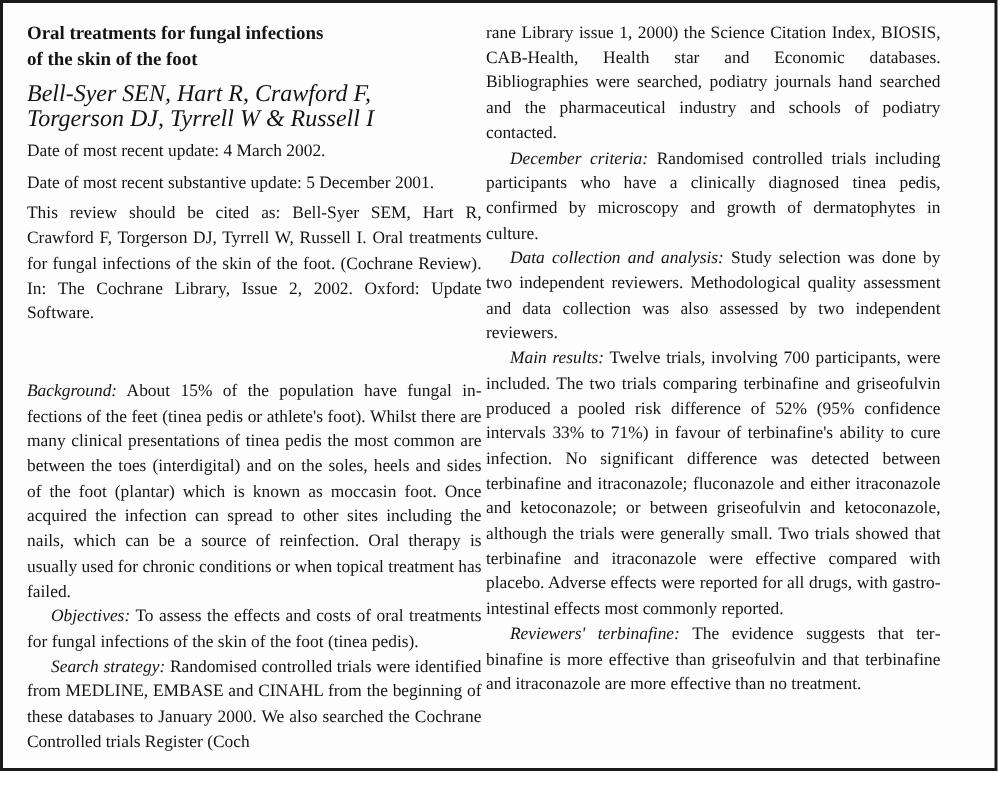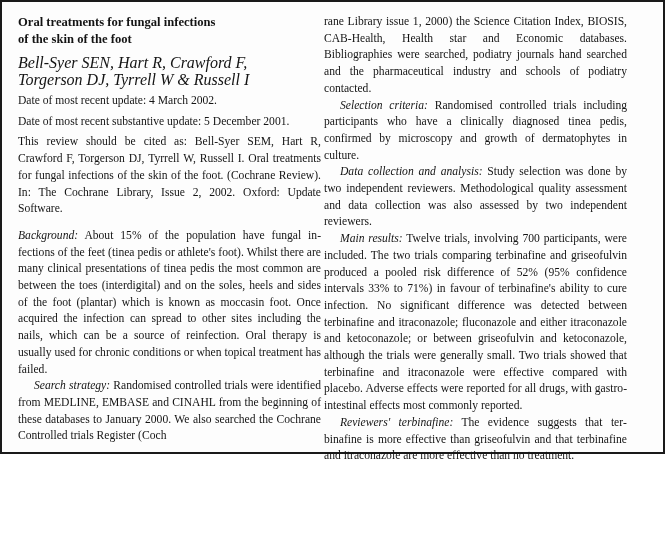--- a/index.html
+++ b/index.html
@@ -1,19 +1,19 @@
 <!DOCTYPE html>
 <html><head>
   <meta charset="utf-8">
   <style>
     html, body { margin: 0; padding: 0; background: #ffffff; }
     body { width: 665px; height: 538px; overflow: hidden; }
     .page {
       position: relative;
-      width: 665px; height: 454px;
+      width: 665px; height: 514px;
       box-sizing: border-box;
       border: 2px solid #1a1a1a;
       background: #fdfdfd;
       font-family: "Liberation Serif", "DejaVu Serif", serif;
       color: #141414;
       font-size: 11.6px;
       line-height: 16.7px;
     }
     .col {
       position: absolute;
@@ -32,21 +32,21 @@
       text-align: left;
     }
     .authors {
       font-style: italic;
       font-size: 16px;
       line-height: 17px;
       margin: 0 0 5px 0;
       text-align: left;
     }
     .meta { margin: 0 0 4px 0; }
-    .cite { margin: 0 0 10px 0; }
+    .cite { margin: 0 0 35px 0; }
     p { margin: 0; }
     .indent { text-indent: 16px; }
     .label { font-style: italic; }
   </style>
 </head>
 <body>
 
 <div class="page">
   <div class="col col-left">
     <div class="title">
@@ -55,23 +55,24 @@
     </div>
     <div class="authors">
       <span>Bell-Syer SEN, Hart R, Crawford F,</span><br>
       <span>Torgerson DJ, Tyrrell W &amp; Russell I</span>
     </div>
     <p class="meta">Date of most recent update: 4 March 2002.</p>
     <p class="meta">Date of most recent substantive update: 5 December 2001.</p>
     <p class="cite">This review should be cited as: Bell-Syer SEM, Hart R, Crawford F, Torgerson DJ, Tyrrell W, Russell I. Oral treat­ments for fungal infections of the skin of the foot. (Coch­rane Review). In: The Cochrane Library, Issue 2, 2002. Oxford: Update Software.</p>
 
     <p><span class="label">Background:</span><span> About 15% of the population have fungal in­fections of the feet (tinea pedis or athlete's foot). Whilst there are many clinical presentations of tinea pedis the most common are between the toes (interdigital) and on the soles, heels and sides of the foot (plantar) which is known as moccasin foot. Once acquired the infection can spread to other sites including the nails, which can be a source of reinfection. Oral therapy is usually used for chronic conditions or when topical treatment has failed.</span></p>
+    <p class="indent"><span class="label">Objectives:</span><span> To assess the effects and costs of oral treat­ments for fungal infections of the skin of the foot (tinea pe­dis).</span></p>
     <p class="indent"><span class="label">Search strategy:</span><span> Randomised controlled trials were identified from MEDLINE, EMBASE and CINAHL from the beginning of these databases to January 2000. We also searched the Cochrane Controlled trials Register (Coch­</span></p>
   </div>
 
   <div class="col col-right">
     <p>rane Library issue 1, 2000) the Science Citation Index, BIOSIS, CAB-Health, Health star and Economic data­bases. Bibliographies were searched, podiatry journals hand searched and the pharmaceutical industry and schools of podiatry contacted.</p>
-    <p class="indent"><span class="label">Selection criteria:</span><span> Randomised controlled trials includ­ing participants who have a clinically diagnosed tinea pe­dis, confirmed by microscopy and growth of dermato­phytes in culture.</span></p>
+    <p class="indent"><span class="label">December criteria:</span><span> Randomised controlled trials includ­ing participants who have a clinically diagnosed tinea pe­dis, confirmed by microscopy and growth of dermato­phytes in culture.</span></p>
     <p class="indent"><span class="label">Data collection and analysis:</span><span> Study selection was done by two independent reviewers. Methodological quality assessment and data collection was also assessed by two independent reviewers.</span></p>
     <p class="indent"><span class="label">Main results:</span><span> Twelve trials, involving 700 participants, were included. The two trials comparing terbinafine and griseofulvin produced a pooled risk difference of 52% (95% confidence intervals 33% to 71%) in favour of terbin­afine's ability to cure infection. No significant difference was detected between terbinafine and itraconazole; flu­conazole and either itraconazole and ketoconazole; or be­tween griseofulvin and ketoconazole, although the trials were generally small. Two trials showed that terbinafine and itraconazole were effective compared with placebo. Adverse effects were reported for all drugs, with gastro­intestinal effects most commonly reported.</span></p>
     <p class="indent"><span class="label">Reviewers' terbinafine:</span><span> The evidence suggests that ter­binafine is more effective than griseofulvin and that terbi­nafine and itraconazole are more effective than no treat­ment.</span></p>
   </div>
 </div>
 
 </body></html>

